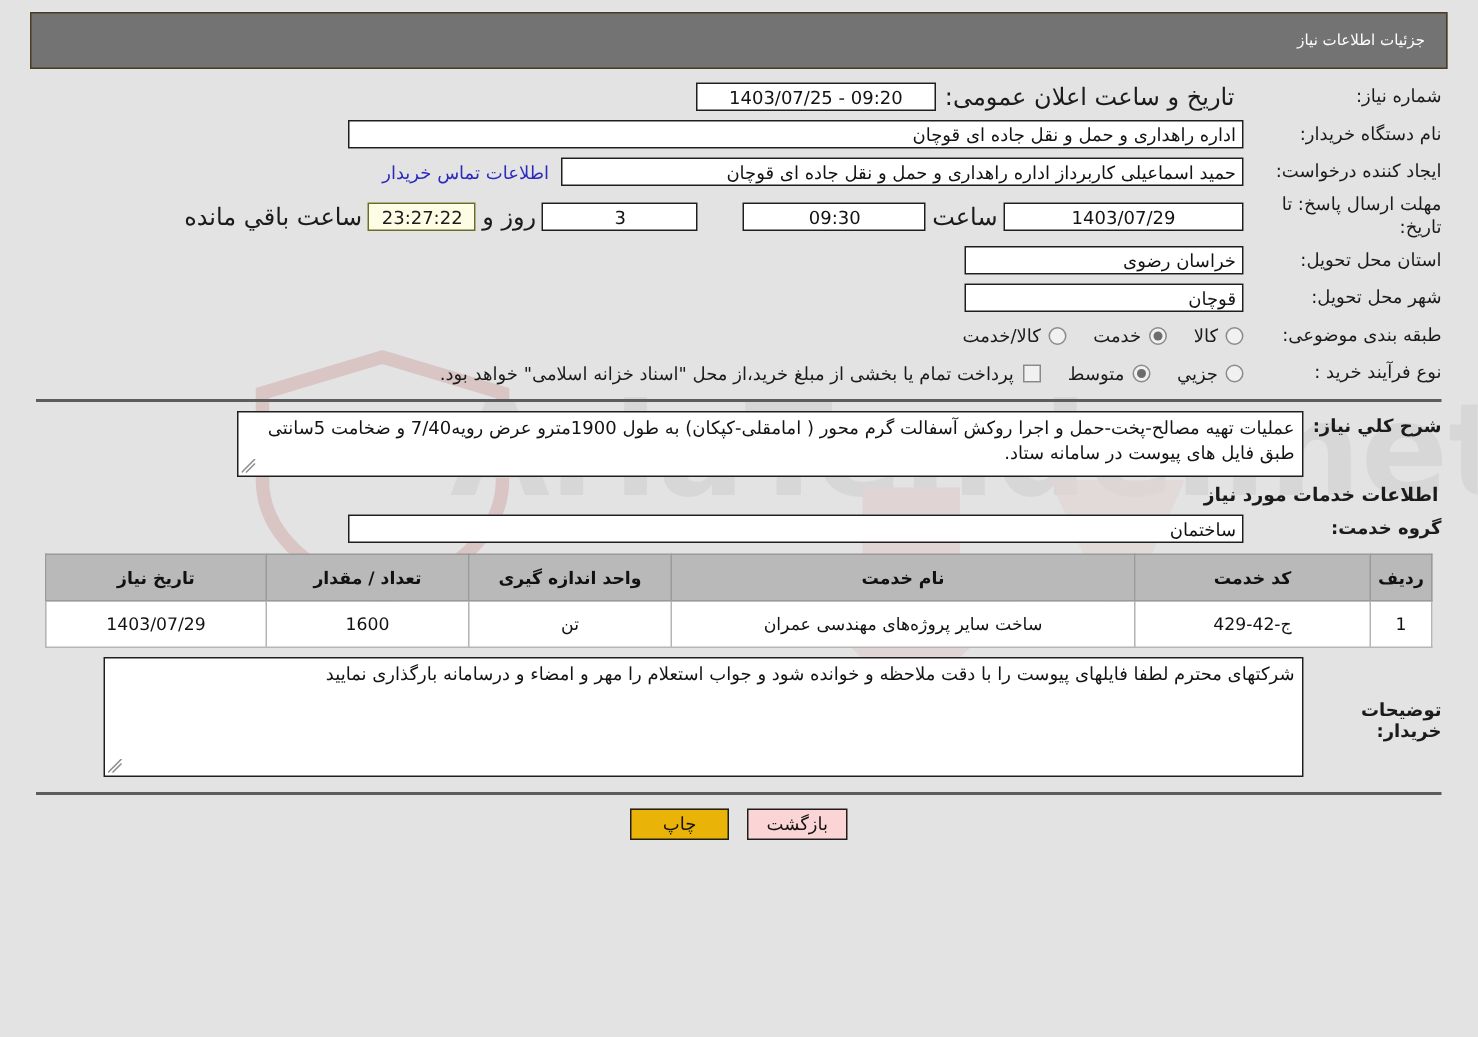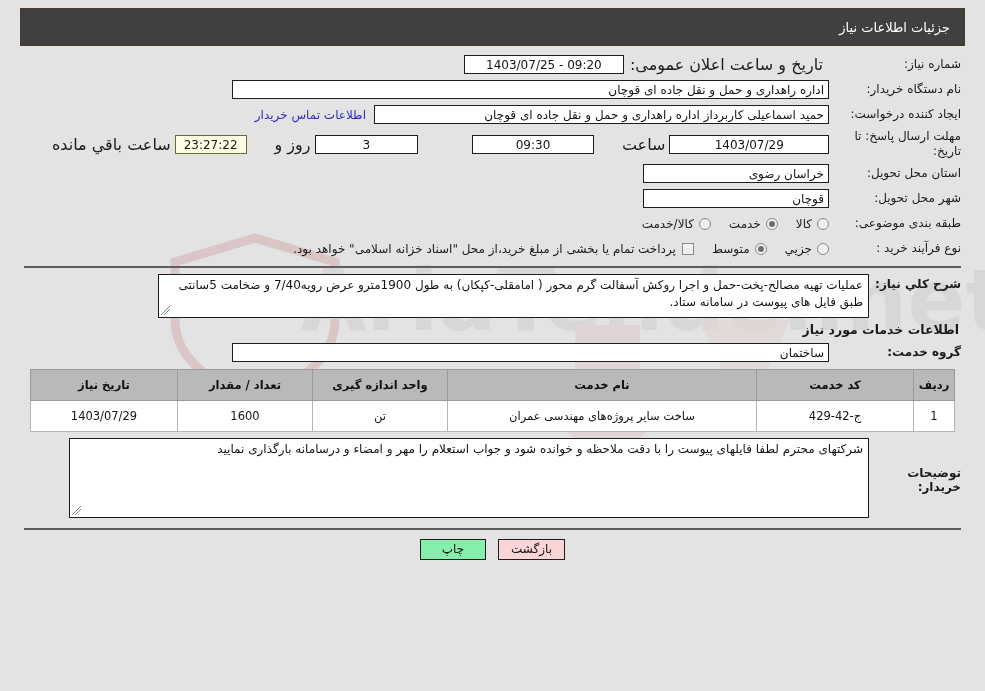--- a/index.html
+++ b/index.html
@@ -29,26 +29,26 @@
   }
 
   
   .page-wrap {
     position: relative;
     z-index: 2;
     padding: 8px 20px 0 20px;
     box-sizing: border-box;
   }
   .header-bar {
-    background: #404040;
+    background: #737373;
     border: 1px solid #4d3a22;
     height: 38px;
     line-height: 38px;
     color: #ffffff;
-    font-size: 13px;
+    font-size: 10px;
     padding: 0 14px;
     box-sizing: border-box;
     text-align: right;
   }
 
   
   .panel {
     margin-top: 8px;
     padding: 0 4px;
   }
@@ -111,21 +111,21 @@
     color: #1b1b1b;
     text-align: center;
   }
 
   .inline-lbl {
     font-size: 16px;
     padding: 0 6px;
     white-space: nowrap;
     color: #1b1b1b;
   }
-  .inline-lbl.tight { padding: 0 4px; margin-left: 24px; }
+  .inline-lbl.tight { padding: 0 4px; }
 
   .link {
     color: #2b2bbe;
     font-size: 12px;
     padding: 0 8px;
     text-decoration: none;
     cursor: pointer;
     white-space: nowrap;
   }
 
@@ -271,21 +271,21 @@
     line-height: 19px;
     min-width: 66px;
     text-align: center;
     padding: 0 12px;
     box-sizing: border-box;
     cursor: pointer;
     color: #131313;
     font-family: inherit;
   }
   .btn.back  { background: #fbd5d5; }
-  .btn.print { background: #86efac; }
+  .btn.print { background: #eab308; }
 </style>
 </head>
 <body>
 
 <svg class="watermark" viewBox="0 0 985 691" xmlns="http://www.w3.org/2000/svg">
   <g opacity="0.16">
 
     <path d="M175 262 L255 238 L335 262 L335 320 Q335 370 255 400 Q175 370 175 320 Z" fill="none" stroke="#b03030" stroke-width="9"></path>
 
     <text x="300" y="330" font-family="DejaVu Sans, sans-serif" font-size="86" font-weight="bold" fill="#9a9a9a" direction="ltr">AriaTender.net</text>

